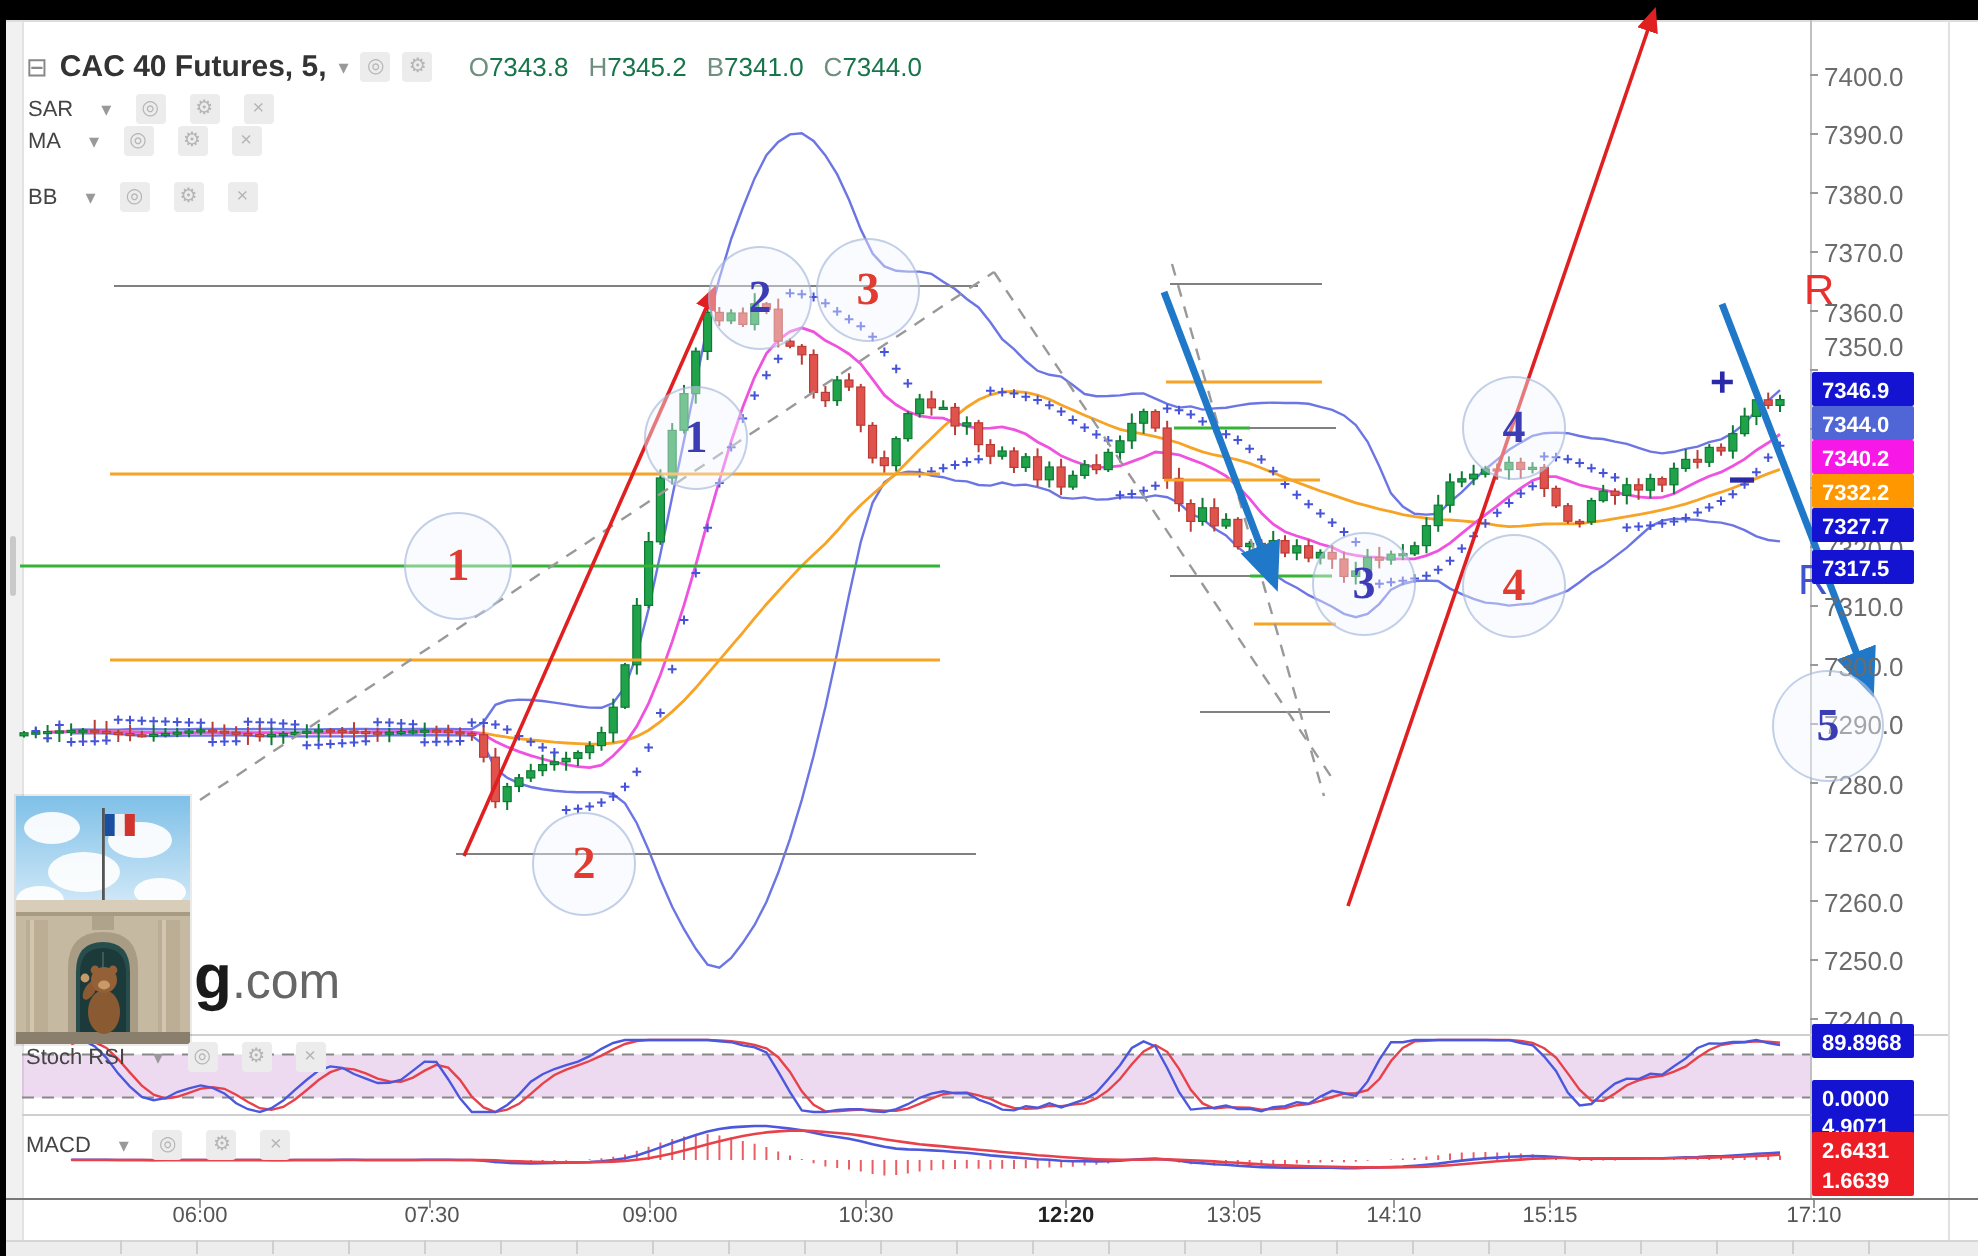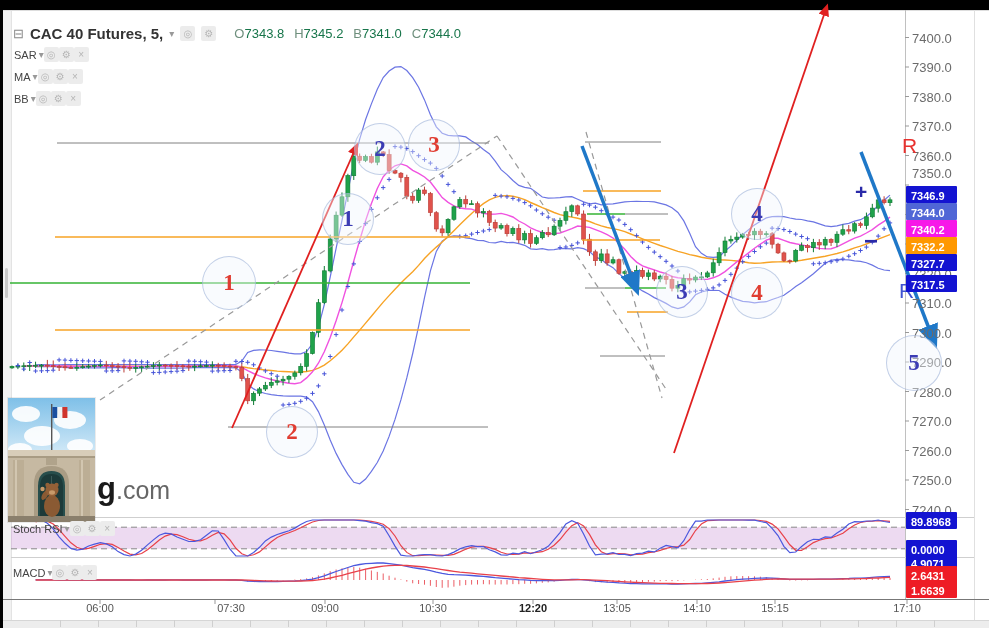--- a/index.html
+++ b/index.html
@@ -19,21 +19,21 @@
   #hdr{position:absolute;left:13px;top:25px;display:flex;align-items:center;gap:6px;z-index:5;}
   #hdr .ttl{font-size:15px;font-weight:bold;color:#333;}
   .crt{color:#999;font-size:10px;}
   .ib{display:inline-block;width:15px;height:15px;background:#ececec;color:#b5b5b5;border-radius:2px;
       font-size:10px;line-height:15px;text-align:center;}
   .colps{color:#888;font-size:13px;}
   .ohlc{margin-left:12px;font-size:13px;display:flex;gap:10px;}
   .ohlc .pair{display:flex;}
   .ol{color:#6e8f7d;}
   .ov{color:#17754a;}
-  .irow{position:absolute;left:14px;display:flex;align-items:center;gap:0;z-index:5;}
+  .irow{position:absolute;left:14px;display:flex;align-items:center;gap:12px;z-index:5;}
   .iname{font-size:11px;color:#444;margin-right:2px;}
   .tick{position:absolute;font-size:13px;color:#6b6b6b;z-index:3;}
   .ttick{position:absolute;width:44px;text-align:center;font-size:11px;color:#555;}
   .ttick.bold{font-weight:bold;color:#222;}
   .plab{position:absolute;left:906px;color:#fff;font-size:11px;font-weight:bold;padding:4px 4px 1px 5px;
         min-width:42px;border-radius:1px;z-index:5;}
   .wave{position:absolute;border:1.5px solid rgba(150,172,212,.55);background:rgba(240,246,252,.42);
         border-radius:50%;text-align:center;font-family:"Liberation Serif",serif;font-weight:bold;
         font-size:23px;z-index:4;}
   .antext{position:absolute;z-index:4;}
@@ -502,21 +502,21 @@
       <div class="tick" style="left: 912px; top: 266.5px;">7320.0</div>
       <div class="tick" style="left: 912px; top: 296px;">7310.0</div>
       <div class="tick" style="left: 912px; top: 325.5px;">7300.0</div>
       <div class="tick" style="left: 912px; top: 355px;">7290.0</div>
       <div class="tick" style="left: 912px; top: 384.5px;">7280.0</div>
       <div class="tick" style="left: 912px; top: 414px;">7270.0</div>
       <div class="tick" style="left: 912px; top: 443.5px;">7260.0</div>
       <div class="tick" style="left: 912px; top: 473px;">7250.0</div>
       <div class="tick" style="left: 912px; top: 502.5px;">7240.0</div>
       <div class="ttick" style="left: 78px; top: 602px;">06:00</div>
-      <div class="ttick" style="left: 209px; top: 602px;">07:30</div>
+      <div class="ttick" style="left: 194px; top: 602px;">07:30</div>
       <div class="ttick" style="left: 303px; top: 602px;">09:00</div>
       <div class="ttick" style="left: 411px; top: 602px;">10:30</div>
       <div class="ttick bold" style="left: 511px; top: 602px;">12:20</div>
       <div class="ttick" style="left: 595px; top: 602px;">13:05</div>
       <div class="ttick" style="left: 675px; top: 602px;">14:10</div>
       <div class="ttick" style="left: 753px; top: 602px;">15:15</div>
       <div class="ttick" style="left: 885px; top: 602px;">17:10</div>
       <div class="plab" style="top: 186px; background: rgb(19, 19, 209);">7346.9</div>
       <div class="plab" style="top: 203px; background: rgb(80, 102, 214);">7344.0</div>
       <div class="plab" style="top: 220px; background: rgb(247, 24, 232);">7340.2</div>
@@ -569,21 +569,21 @@
     </span>
   </div>
 
   <div class="irow" style="top:47px">
     <span class="iname">SAR</span>
     <span class="crt">▾</span>
     <span class="ib">◎</span>
     <span class="ib">⚙</span>
     <span class="ib">×</span>
   </div>
-  <div class="irow" style="top:69px">
+  <div class="irow" style="top:63px">
     <span class="iname">MA</span>
     <span class="crt">▾</span>
     <span class="ib">◎</span>
     <span class="ib">⚙</span>
     <span class="ib">×</span>
   </div>
   <div class="irow" style="top:91px">
     <span class="iname">BB</span>
     <span class="crt">▾</span>
     <span class="ib">◎</span>

